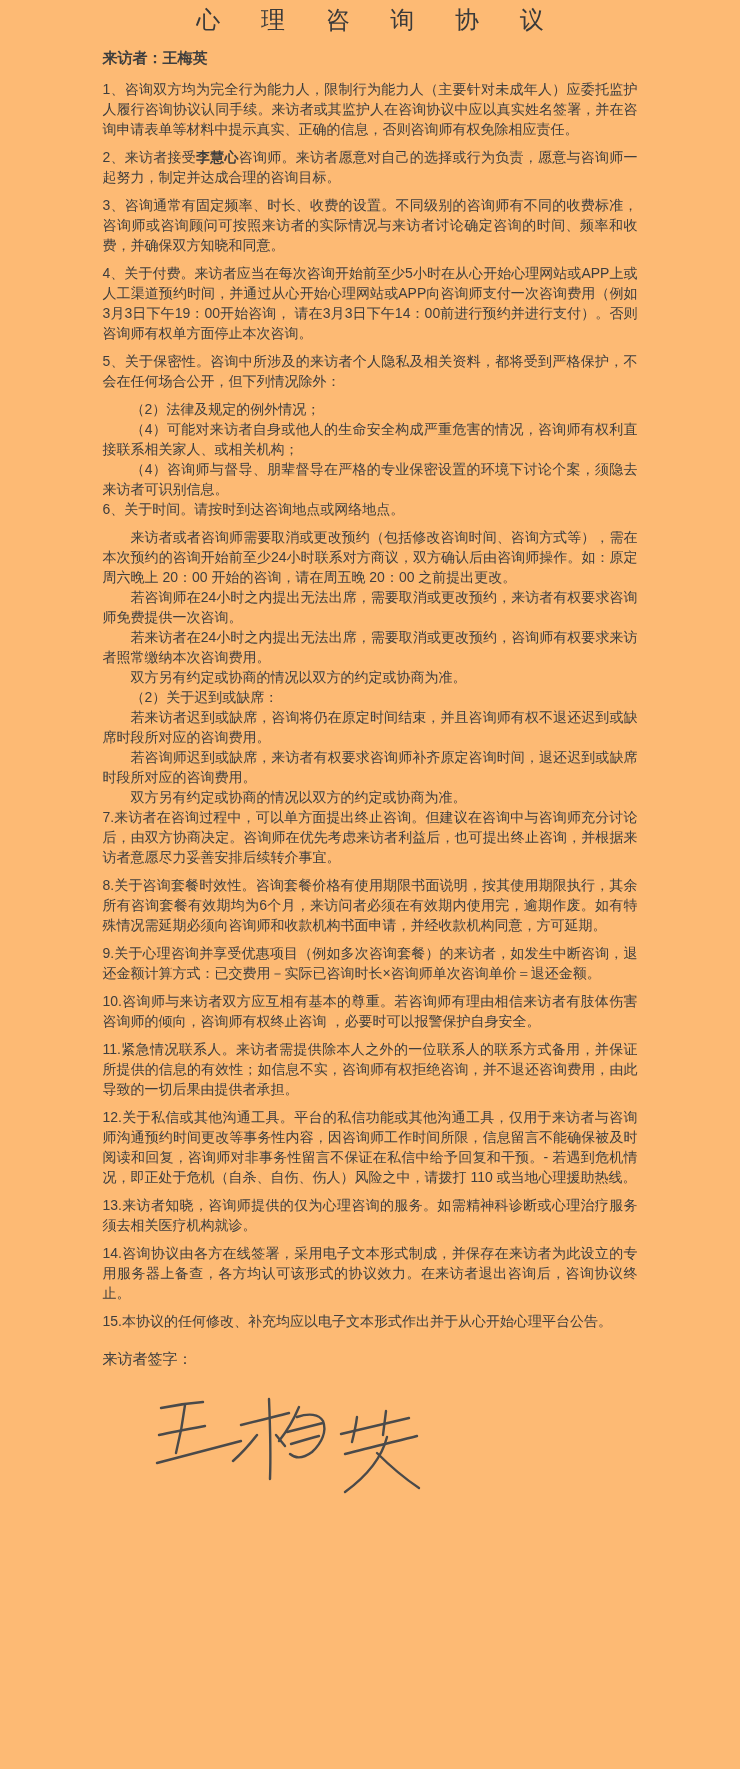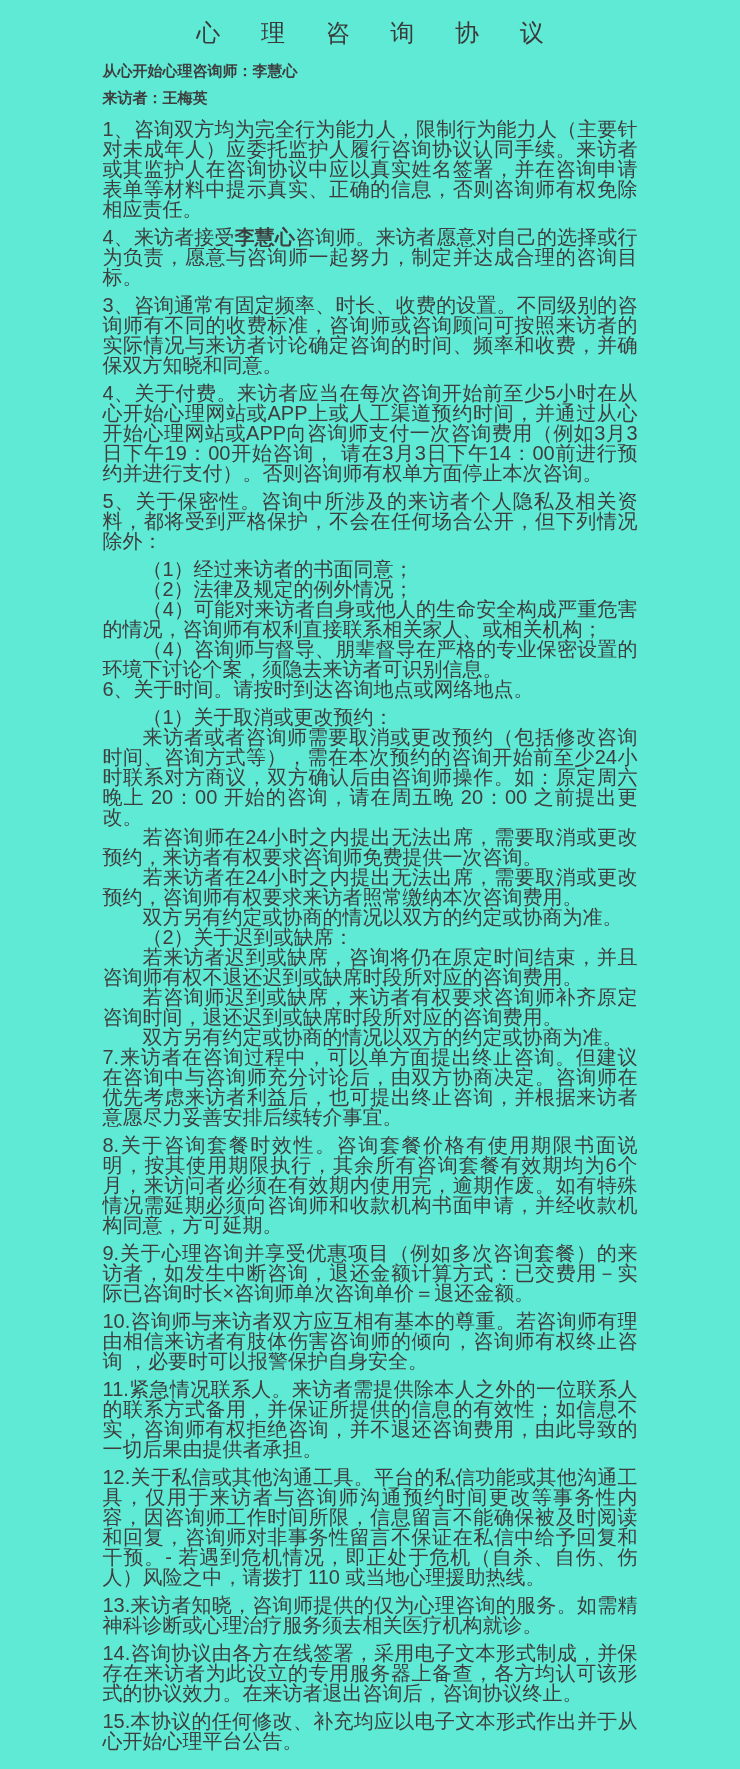--- a/index.html
+++ b/index.html
@@ -5,24 +5,24 @@
   html, body {
     margin: 0;
     padding: 0;
     background: #f0f0f0;
     font-family: "Liberation Sans", "DejaVu Sans", sans-serif;
   }
   .page {
     width: 740px;
     height: 1769px;
     margin: 0 auto;
-    background: #5eead4;
+    background: #fdba74;
     overflow: hidden;
     box-sizing: border-box;
-    padding-top: 18px;
+    padding-top: 5px;
     color: #3e3e3e;
   }
   .content {
     width: 535px;
     margin: 0 auto;
   }
   h1.doc-title {
     font-size: 24px;
     font-weight: 500;
     color: #3a3a3a;
@@ -33,21 +33,21 @@
     line-height: 30px;
   }
   p.hdr-line {
     font-size: 15px;
     font-weight: bold;
     line-height: 20px;
     margin: 0 0 7px 0;
   }
   .clauses-wrap { margin-top: 11px; }
   p.clause {
-    font-size: 20px;
+    font-size: 14px;
     line-height: 20px;
     margin: 0 0 8px 0;
     text-align: justify;
   }
   p.clause:last-child { margin-bottom: 8px; }
   p.clause.sub {
     text-indent: 2em;
     margin-bottom: 0;
   }
   p.clause b { font-weight: bold; }
@@ -64,36 +64,33 @@
   .sig-area svg { display: block; }
 </style>
 </head>
 <body>
 
 <div class="page">
   <div class="content">
 
     <h1 class="doc-title">心 理 咨 询 协 议</h1>
 
-    <p class="hdr-line"><span>从心开始心理咨询师：</span><span>李慧心</span></p>
 
     <p class="hdr-line"><span>来访者：</span><span>王梅英</span></p>
 
     <div class="clauses-wrap" id="clauses">
         <p class="clause"><span>1、咨询双方均为完全行为能力人，限制行为能力人（主要针对未成年人）应委托监护人履行咨询协议认同手续。来访者或其监护人在咨询协议中应以真实姓名签署，并在咨询申请表单等材料中提示真实、正确的信息，否则咨询师有权免除相应责任。</span></p>
-        <p class="clause"><span>4、来访者接受</span><b>李慧心</b><span>咨询师。来访者愿意对自己的选择或行为负责，愿意与咨询师一起努力，制定并达成合理的咨询目标。</span></p>
+        <p class="clause"><span>2、来访者接受</span><b>李慧心</b><span>咨询师。来访者愿意对自己的选择或行为负责，愿意与咨询师一起努力，制定并达成合理的咨询目标。</span></p>
         <p class="clause"><span>3、咨询通常有固定频率、时长、收费的设置。不同级别的咨询师有不同的收费标准，咨询师或咨询顾问可按照来访者的实际情况与来访者讨论确定咨询的时间、频率和收费，并确保双方知晓和同意。</span></p>
         <p class="clause"><span>4、关于付费。来访者应当在每次咨询开始前至少5小时在从心开始心理网站或APP上或人工渠道预约时间，并通过从心开始心理网站或APP向咨询师支付一次咨询费用（例如3月3日下午19：00开始咨询， 请在3月3日下午14：00前进行预约并进行支付）。否则咨询师有权单方面停止本次咨询。</span></p>
         <p class="clause"><span>5、关于保密性。咨询中所涉及的来访者个人隐私及相关资料，都将受到严格保护，不会在任何场合公开，但下列情况除外：</span></p>
-        <p class="clause sub"><span>（1）经过来访者的书面同意；</span></p>
         <p class="clause sub"><span>（2）法律及规定的例外情况；</span></p>
         <p class="clause sub"><span>（4）可能对来访者自身或他人的生命安全构成严重危害的情况，咨询师有权利直接联系相关家人、或相关机构；</span></p>
         <p class="clause sub"><span>（4）咨询师与督导、朋辈督导在严格的专业保密设置的环境下讨论个案，须隐去来访者可识别信息。</span></p>
         <p class="clause"><span>6、关于时间。请按时到达咨询地点或网络地点。</span></p>
-        <p class="clause sub"><span>（1）关于取消或更改预约：</span></p>
         <p class="clause sub"><span>来访者或者咨询师需要取消或更改预约（包括修改咨询时间、咨询方式等），需在本次预约的咨询开始前至少24小时联系对方商议，双方确认后由咨询师操作。如：原定周六晚上 20：00 开始的咨询，请在周五晚 20：00 之前提出更改。</span></p>
         <p class="clause sub"><span>若咨询师在24小时之内提出无法出席，需要取消或更改预约，来访者有权要求咨询师免费提供一次咨询。</span></p>
         <p class="clause sub"><span>若来访者在24小时之内提出无法出席，需要取消或更改预约，咨询师有权要求来访者照常缴纳本次咨询费用。</span></p>
         <p class="clause sub"><span>双方另有约定或协商的情况以双方的约定或协商为准。</span></p>
         <p class="clause sub"><span>（2）关于迟到或缺席：</span></p>
         <p class="clause sub"><span>若来访者迟到或缺席，咨询将仍在原定时间结束，并且咨询师有权不退还迟到或缺席时段所对应的咨询费用。</span></p>
         <p class="clause sub"><span>若咨询师迟到或缺席，来访者有权要求咨询师补齐原定咨询时间，退还迟到或缺席时段所对应的咨询费用。</span></p>
         <p class="clause sub"><span>双方另有约定或协商的情况以双方的约定或协商为准。</span></p>
         <p class="clause"><span>7.来访者在咨询过程中，可以单方面提出终止咨询。但建议在咨询中与咨询师充分讨论后，由双方协商决定。咨询师在优先考虑来访者利益后，也可提出终止咨询，并根据来访者意愿尽力妥善安排后续转介事宜。</span></p>
         <p class="clause"><span>8.关于咨询套餐时效性。咨询套餐价格有使用期限书面说明，按其使用期限执行，其余所有咨询套餐有效期均为6个月，来访问者必须在有效期内使用完，逾期作废。如有特殊情况需延期必须向咨询师和收款机构书面申请，并经收款机构同意，方可延期。</span></p>

